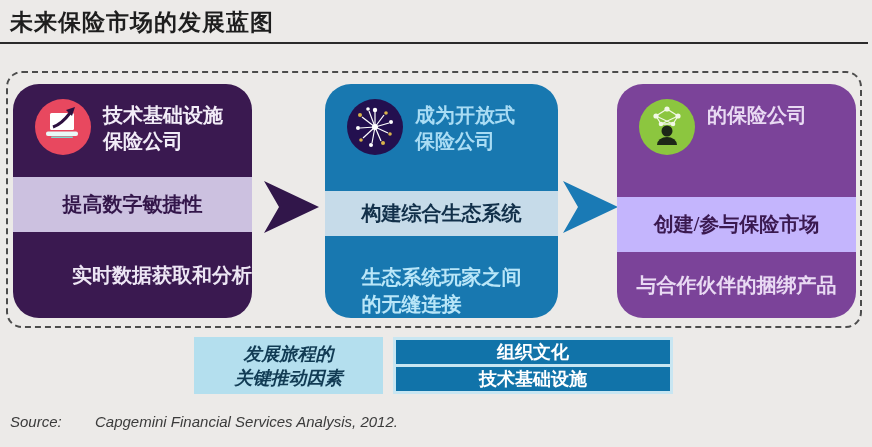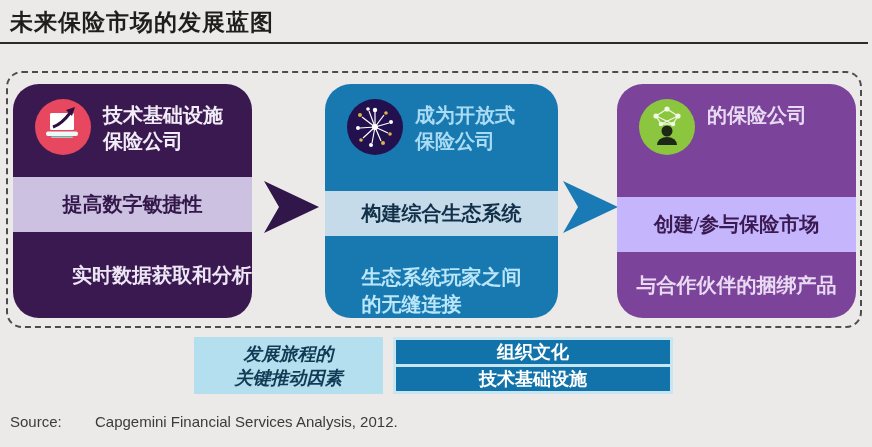--- a/index.html
+++ b/index.html
@@ -75,21 +75,21 @@
     background:#C8E6F2; padding:3px; box-sizing:border-box;
     display:flex; flex-direction:column; gap:3px;
   }
   .driver-row{
     flex:1; background:#1173A9; color:#FFFFFF; font-weight:bold;
     font-size:18px; display:flex; align-items:center; justify-content:center;
   }
   .source{
     position:absolute; left:10px; top:413px;
     font-family:"Liberation Sans","DejaVu Sans",sans-serif;
-    font-size:15px; color:#3B3B3B; display:flex;
+    font-size:15px; color:#3B3B3B; display:flex;font-style:italic;
   }
   .source-label{width:85px;}
 </style>
 </head>
 <body>
 
 <div class="canvas">
 
   <div class="title">未来保险市场的发展蓝图</div>
   <div class="title-rule"></div>

